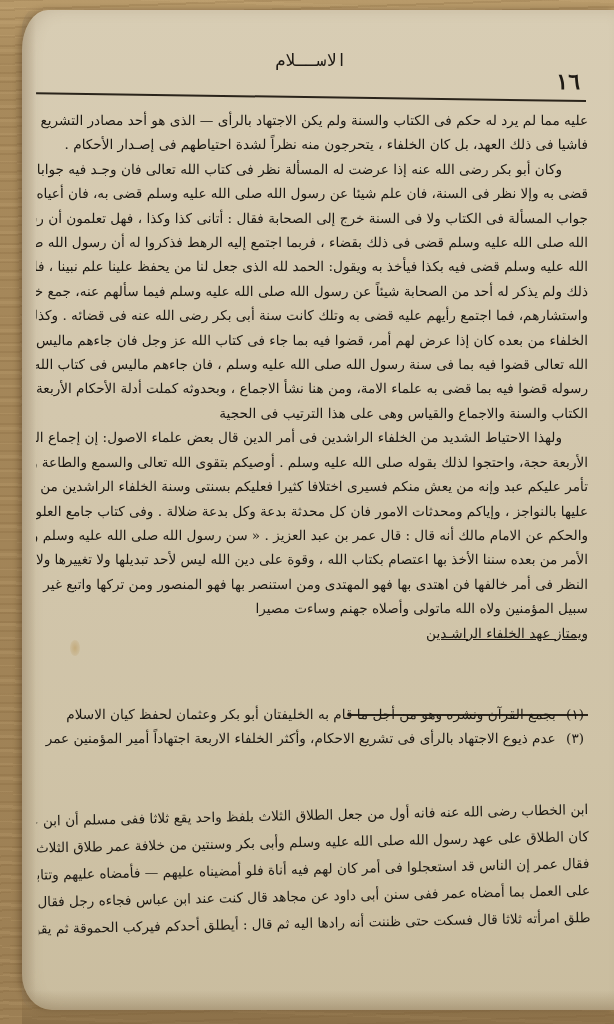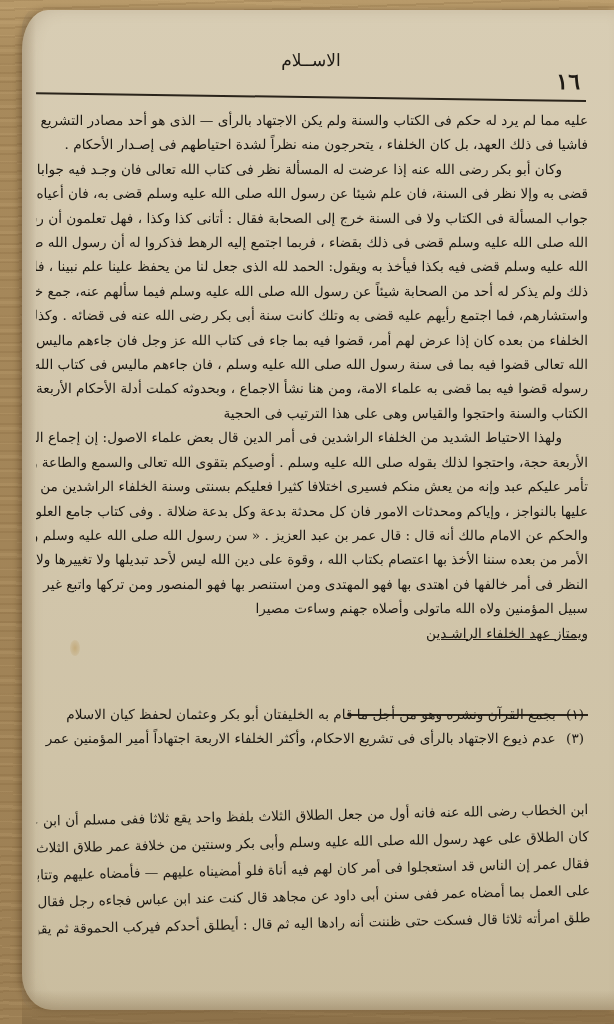--- a/index.html
+++ b/index.html
@@ -60,20 +60,21 @@
       margin-left: 31px;
     }
     .running-title {
       position: absolute;
       left: 0;
       right: 0;
       top: 6px;
       text-align: center;
       font-size: 17px;
       color: #1e1a14;
+      font-family: Liberation Mono, monospace;
     }
     .header-rule {
       position: absolute;
       left: 0;
       right: 0;
       bottom: 0;
       height: 0;
       border-top: 2px solid #2a241b;
       transform: rotate(0.8deg);
       transform-origin: right;
@@ -178,21 +179,21 @@
     <span class="line indent">وكان أبو بكر رضى الله عنه إذا عرضت له المسألة نظر فى كتاب الله تعالى فان وجـد فيه جوابا عنها</span>
     <span class="line">قضى به وإلا نظر فى السنة، فان علم شيئا عن رسول الله صلى الله عليه وسلم قضى به، فان أعياه الأمر ، ولم يجد</span>
     <span class="line">جواب المسألة فى الكتاب ولا فى السنة خرج إلى الصحابة فقال : أتانى كذا وكذا ، فهل تعلمون أن رسول</span>
     <span class="line">الله صلى الله عليه وسلم قضى فى ذلك بقضاء ، فربما اجتمع إليه الرهط فذكروا له أن رسول الله صلى</span>
     <span class="line">الله عليه وسلم قضى فيه بكذا فيأخذ به ويقول: الحمد لله الذى جعل لنا من يحفظ علينا علم نبينا ، فان أعياه</span>
     <span class="line">ذلك ولم يذكر له أحد من الصحابة شيئاً عن رسول الله صلى الله عليه وسلم فيما سألهم عنه، جمع خيار الصحابة وفقهاءهم</span>
     <span class="line">واستشارهم، فما اجتمع رأيهم عليه قضى به وتلك كانت سنة أبى بكر رضى الله عنه فى قضائه . وكذلك فعل</span>
     <span class="line">الخلفاء من بعده كان إذا عرض لهم أمر، قضوا فيه بما جاء فى كتاب الله عز وجل فان جاءهم ماليس فى كتاب</span>
     <span class="line">الله تعالى قضوا فيه بما فى سنة رسول الله صلى الله عليه وسلم ، فان جاءهم ماليس فى كتاب الله ولا فى سنة</span>
     <span class="line">رسوله قضوا فيه بما قضى به علماء الامة، ومن هنا نشأ الاجماع ، وبحدوثه كملت أدلة الأحكام الأربعة التى هى</span>
-    <span class="line">الكتاب والسنة واحتجوا والقياس وهى على هذا الترتيب فى الحجية</span>
+    <span class="line">الكتاب والسنة والاجماع والقياس وهى على هذا الترتيب فى الحجية</span>
     <span class="line indent">ولهذا الاحتياط الشديد من الخلفاء الراشدين فى أمر الدين قال بعض علماء الاصول: إن إجماع الخلفاء</span>
     <span class="line">الأربعة حجة، واحتجوا لذلك بقوله صلى الله عليه وسلم . أوصيكم بتقوى الله تعالى والسمع والطاعة وان</span>
     <span class="line">تأمر عليكم عبد وإنه من يعش منكم فسيرى اختلافا كثيرا فعليكم بسنتى وسنة الخلفاء الراشدين من بعدى عضوا</span>
     <span class="line">عليها بالنواجز ، وإياكم ومحدثات الامور فان كل محدثة بدعة وكل بدعة ضلالة . وفى كتاب جامع العلوم</span>
     <span class="line">والحكم عن الامام مالك أنه قال : قال عمر بن عبد العزيز . « سن رسول الله صلى الله عليه وسلم وولاة</span>
     <span class="line">الأمر من بعده سننا الأخذ بها اعتصام بكتاب الله ، وقوة على دين الله ليس لأحد تبديلها ولا تغييرها ولا</span>
     <span class="line">النظر فى أمر خالفها فن اهتدى بها فهو المهتدى ومن استنصر بها فهو المنصور ومن تركها واتبع غير</span>
     <span class="line">سبيل المؤمنين ولاه الله ماتولى وأصلاه جهنم وساءت مصيرا</span>
     <span class="line short">ويمتاز عهد الخلفاء الراشـدين</span>
   </div>

